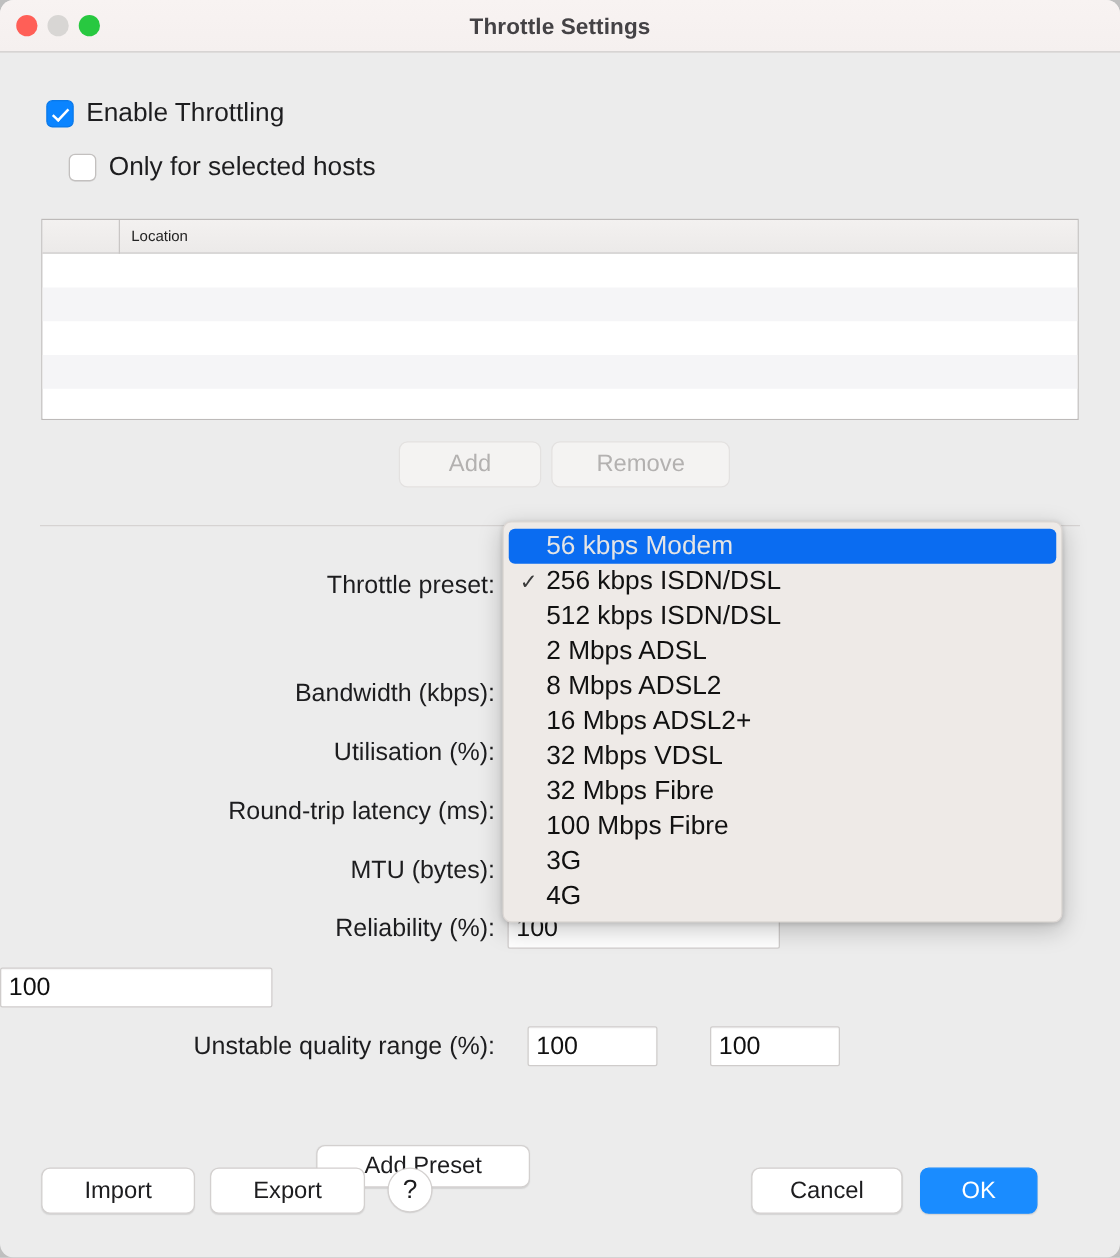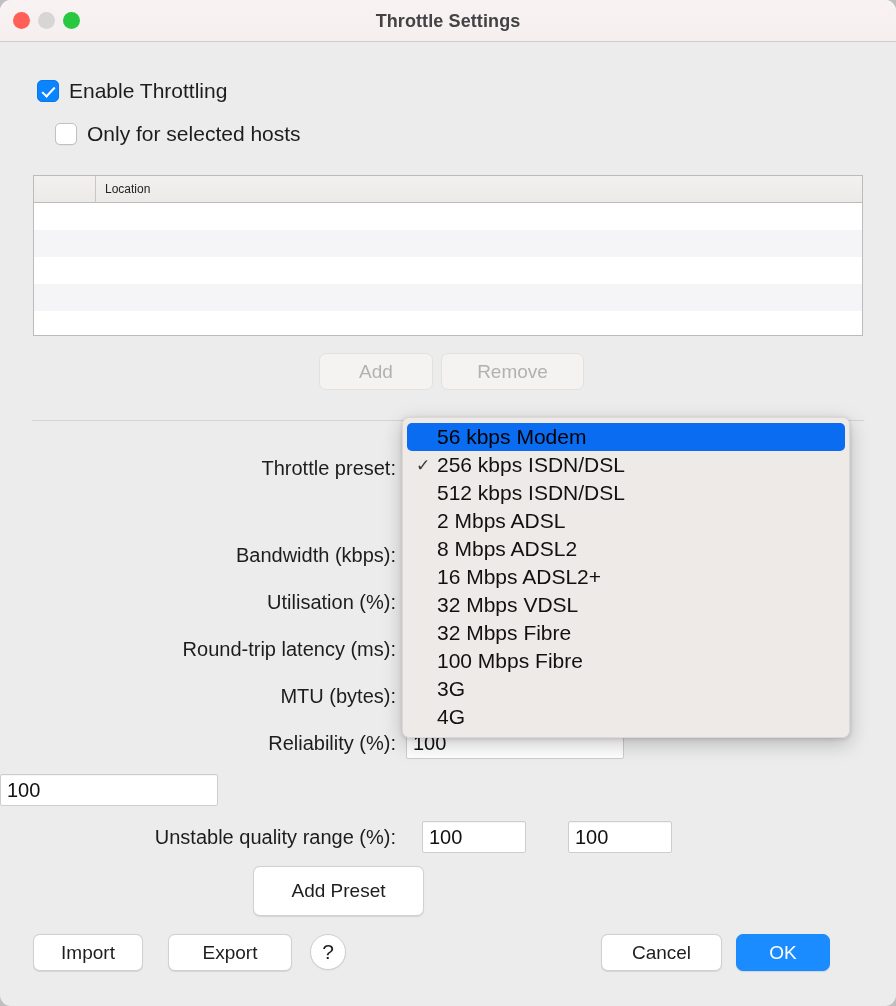--- a/index.html
+++ b/index.html
@@ -282,32 +282,32 @@
     width: 28px;
     flex: 0 0 auto;
     text-align: center;
     font-size: 17px;
     color: #3a3a3a;
   }
   .mlabel { white-space: nowrap; }
   .mitem.selected {
     background: #0a6cf1;
     border-radius: 5px;
-    color: #000000;
+    color: #e5e5e5;
     margin: 0 4px;
     padding: 0 2px;
   }
   .mitem.selected .mcheck { color: #ffffff; }
 
   
-  .btn-addpreset    { position: absolute; left: 253px; top: 866px; width: 171px; height: 50px; }
+  .btn-addpreset    { position: absolute; left: 253px; top: 916px; width: 171px; height: 34px; }
   .btn-removepreset { position: absolute; left: 435px; top: 866px; width: 206px; height: 34px; }
 
   
-  .btn-import { position: absolute; left: 33px;  top: 934px; width: 110px; height: 37px; }
+  .btn-import { position: absolute; left: 33px;  top: 934px; width: 123px; height: 37px; }
   .btn-export { position: absolute; left: 168px; top: 934px; width: 124px; height: 37px; }
   .btn-help {
     position: absolute;
     left: 310px; top: 934px;
     width: 36px; height: 36px;
     border-radius: 50%;
     font-size: 21px;
   }
   .btn-cancel { position: absolute; left: 601px; top: 934px; width: 121px; height: 37px; }
   .btn-ok     { position: absolute; left: 736px; top: 934px; width: 94px; height: 37px; }

